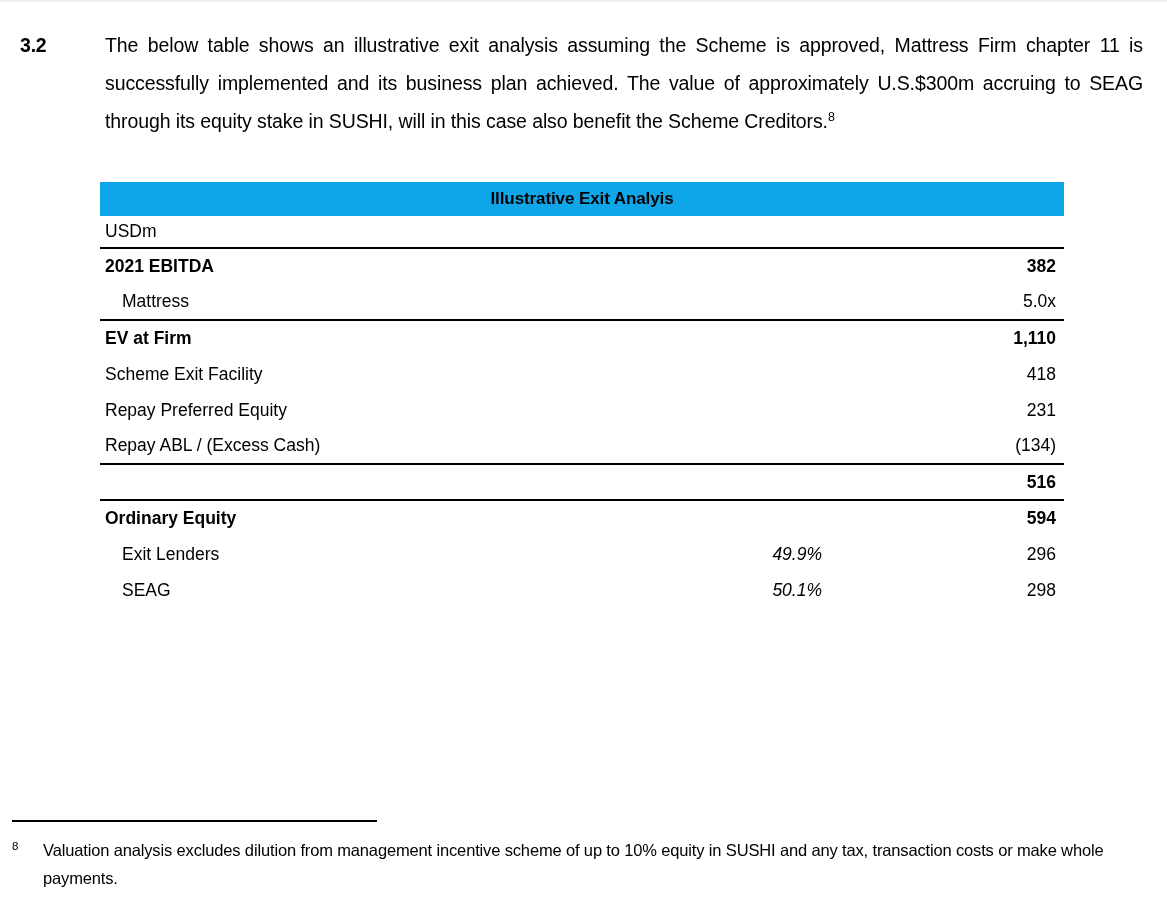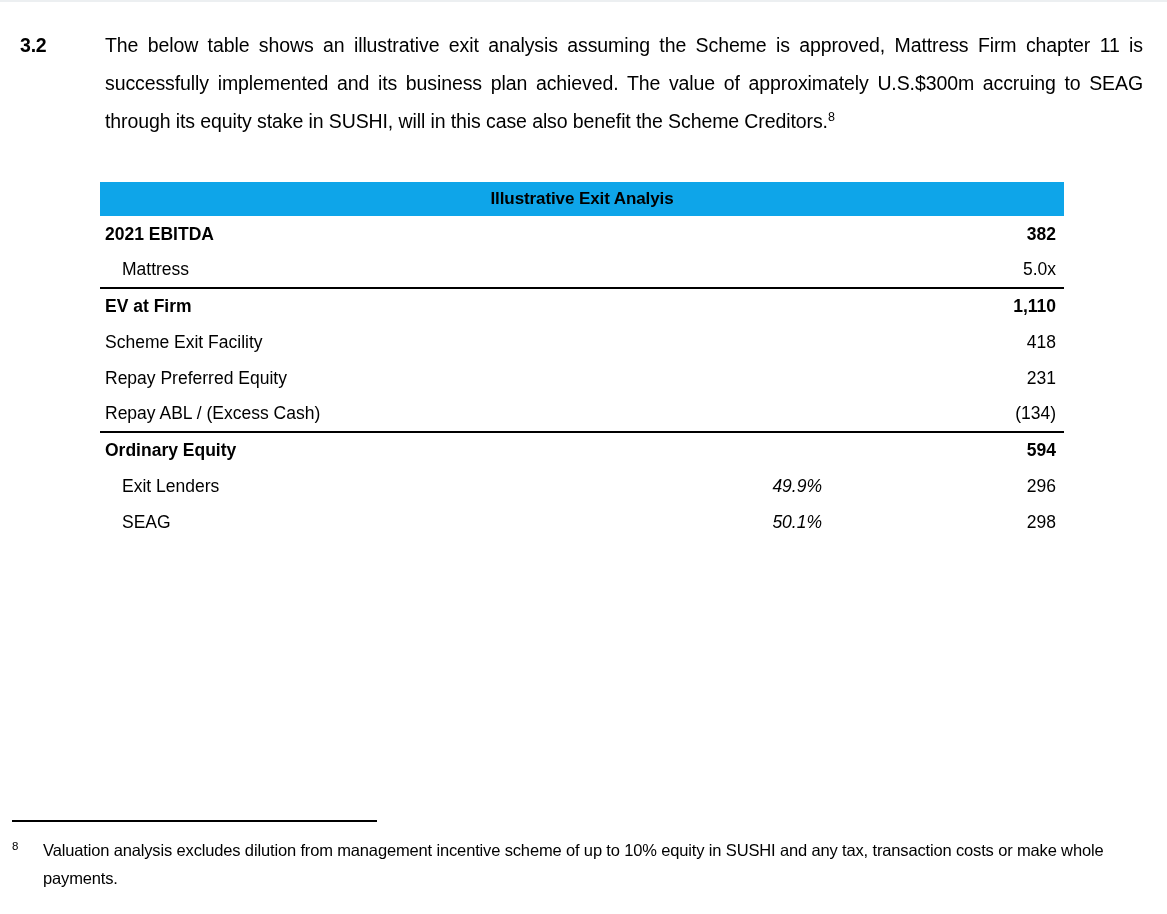--- a/index.html
+++ b/index.html
@@ -135,20 +135,25 @@
   <div class="table-title-band">Illustrative Exit Analyis</div>
 
   <table class="fin">
     <colgroup>
       <col class="col-label">
         <col class="col-pct">
         <col class="col-val">
     </colgroup>
     <tbody>
 
+      <tr class="r-units rule-under">
+        <td class="lbl">USDm</td>
+        <td class="col-pct"></td>
+        <td class="col-val"></td>
+      </tr>
 
       <tr class="r">
         <td class="lbl bold">2021 EBITDA</td>
         <td class="col-pct ital"></td>
         <td class="col-val bold">382</td>
       </tr>
 
       <tr class="r rule-under">
         <td class="lbl-indent">Mattress</td>
         <td class="col-pct ital"></td>
@@ -172,20 +177,25 @@
         <td class="col-pct ital"></td>
         <td class="col-val">231</td>
       </tr>
 
       <tr class="r rule-under">
         <td class="lbl">Repay ABL / (Excess Cash)</td>
         <td class="col-pct ital"></td>
         <td class="col-val">(134)</td>
       </tr>
 
+      <tr class="r rule-under">
+        <td class="lbl bold"></td>
+        <td class="col-pct ital"></td>
+        <td class="col-val bold">516</td>
+      </tr>
 
       <tr class="r">
         <td class="lbl bold">Ordinary Equity</td>
         <td class="col-pct ital"></td>
         <td class="col-val bold">594</td>
       </tr>
 
       <tr class="r">
         <td class="lbl-indent">Exit Lenders</td>
         <td class="col-pct ital">49.9%</td>

